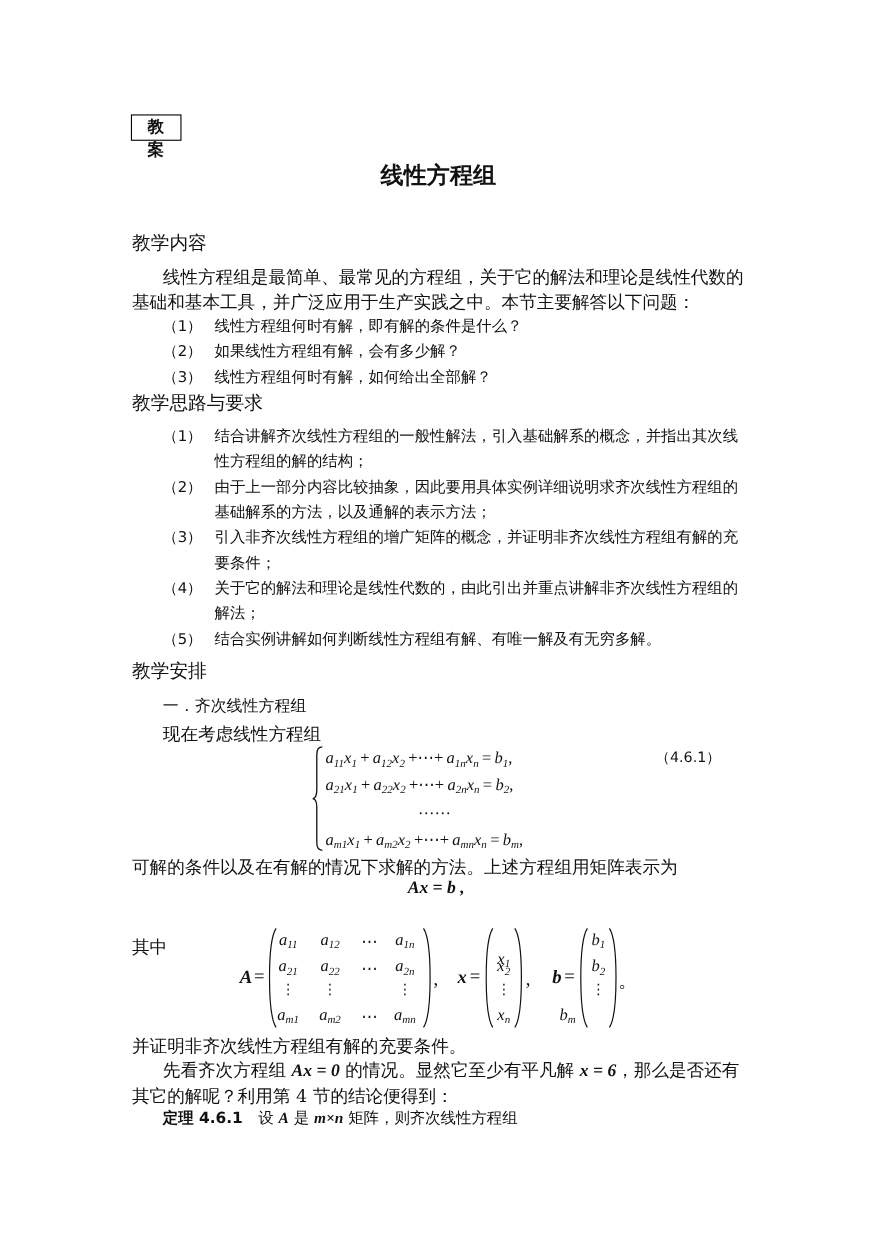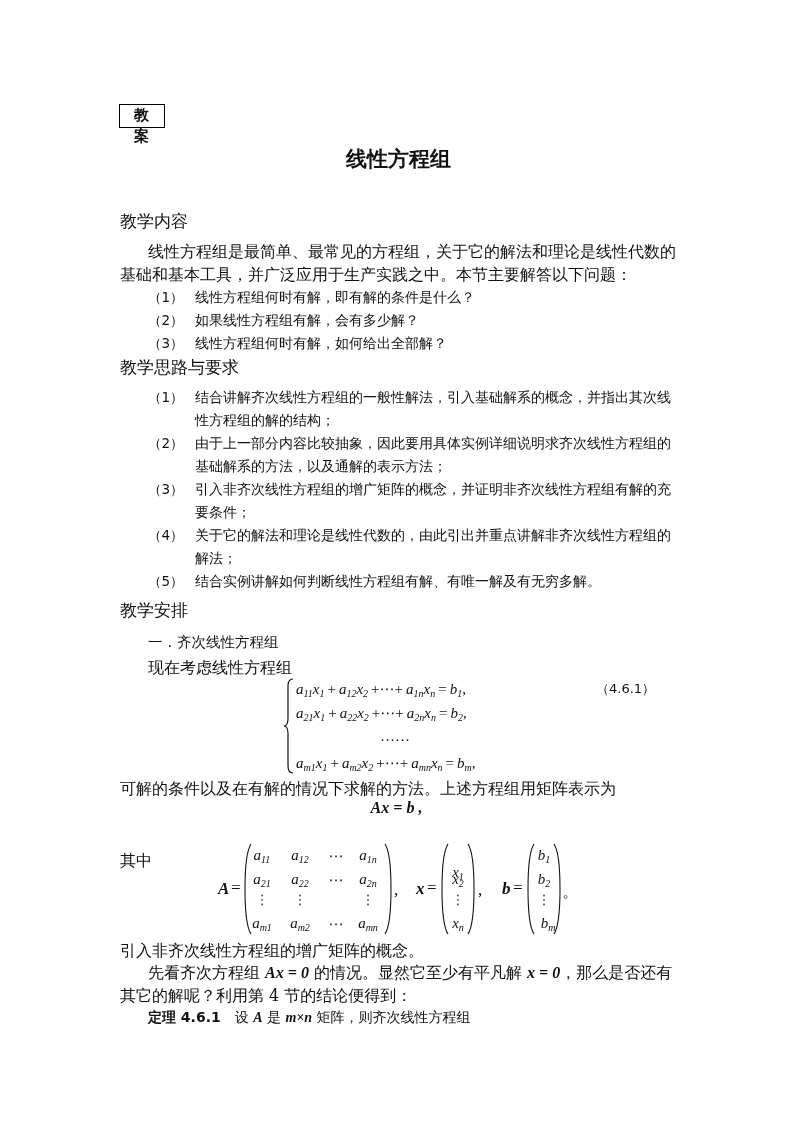--- a/index.html
+++ b/index.html
@@ -157,28 +157,28 @@
 
   <span class="lbl" style="left:502px; top:36px;">b</span>
   <span class="sym" style="left:513px; top:35px;">=</span>
   <svg class="paren" style="left:527px;" viewBox="0 0 8 92">
       <path d="M7,1 Q1,10 1,46 Q1,82 7,91" fill="none" stroke="#111" stroke-width="1.1"></path>
     </svg>
   <div>
     <span class="cell" style="left:526px; top:4px;">b<sub>1</sub></span>
     <span class="cell" style="left:526px; top:28px;">b<sub>2</sub></span>
     <span class="cell vdots" style="left:526px; top:54px;">⋮</span>
-    <span class="cell" style="left:530px; top:72px;">b<sub>m</sub></span>
+    <span class="cell" style="left:498px; top:72px;">b<sub>m</sub></span>
   </div>
   <svg class="paren" style="left:553px;" viewBox="0 0 8 92">
       <path d="M1,1 Q7,10 7,46 Q7,82 1,91" fill="none" stroke="#111" stroke-width="1.1"></path>
     </svg>
   <span class="sym" style="left:562px; top:37px;">。</span>
 </div>
 
-<div class="abs para" style="top:939px;">引入非齐次线性方程组的增广矩阵的概念。</div>
+<div class="abs para" style="top:939px;">并证明非齐次线性方程组有解的充要条件。</div>
 <div class="abs para" style="top:961px;">
-  <div class="indent"><span>先看齐次方程组 </span><span class="math bold">Ax = 0</span><span> 的情况。显然它至少有平凡解 </span><span class="math bold">x = 0</span><span>，那么是否还有</span></div>
+  <div class="indent"><span>先看齐次方程组 </span><span class="math bold">Ax = 0</span><span> 的情况。显然它至少有平凡解 </span><span class="math bold">x = 6</span><span>，那么是否还有</span></div>
   <div>其它的解呢？利用第 4 节的结论便得到：</div>
 </div>
 <div class="abs thm" style="top:1006px;">
   <span class="thm-label">定理 4.6.1</span><span>设 </span><span class="math bold">A</span><span> 是 </span><span class="math bold">m×n</span><span> 矩阵，则齐次线性方程组</span>
 </div>
 
 </body></html>

